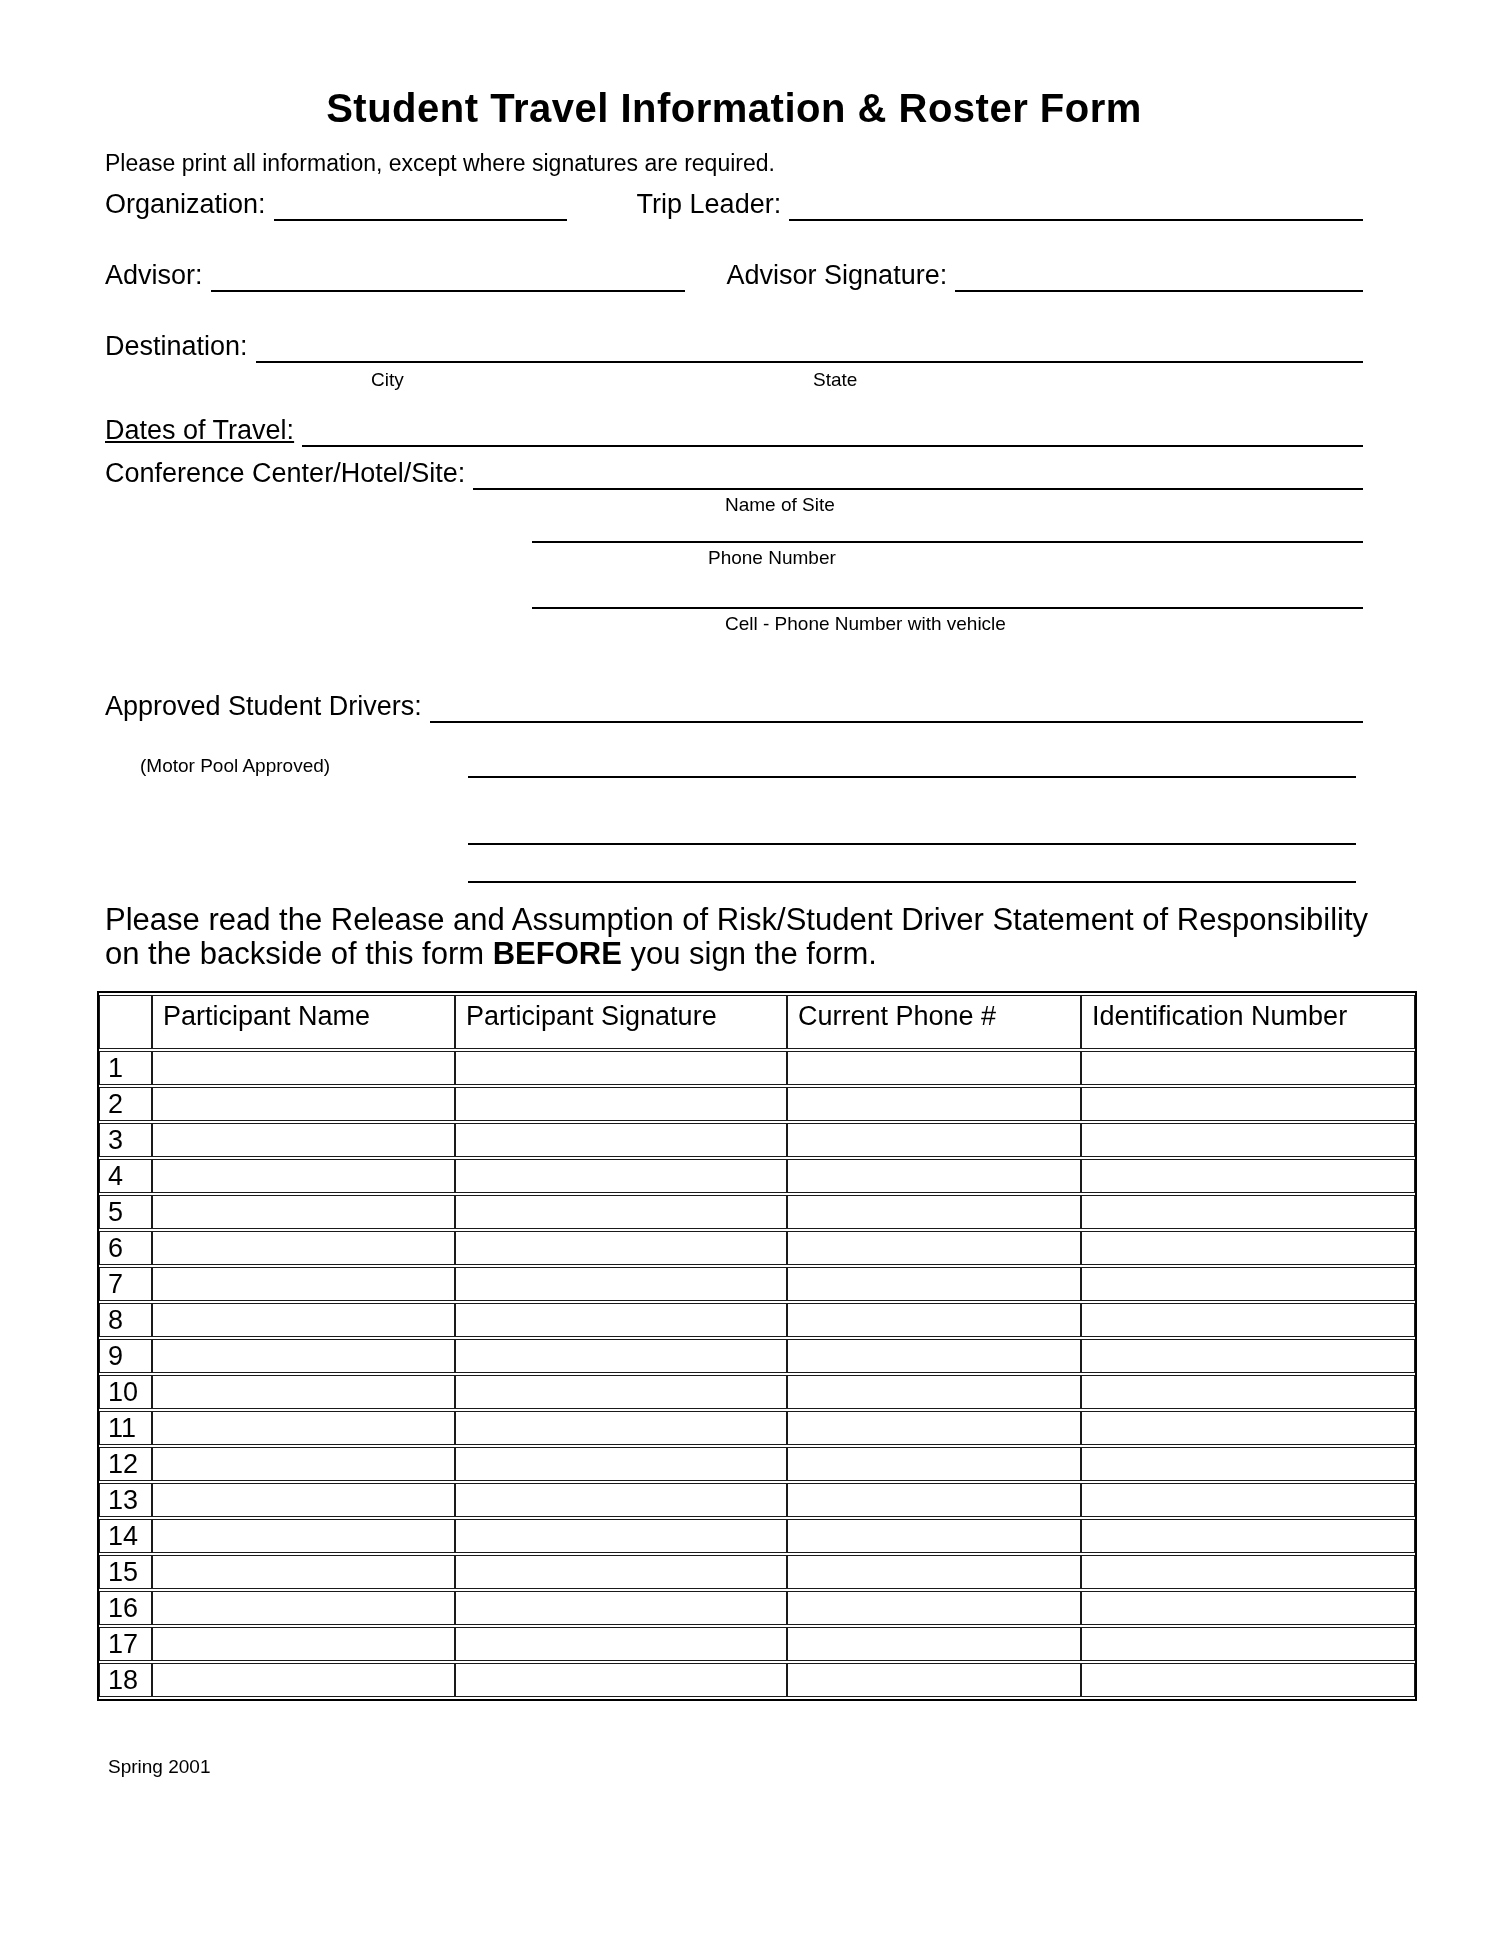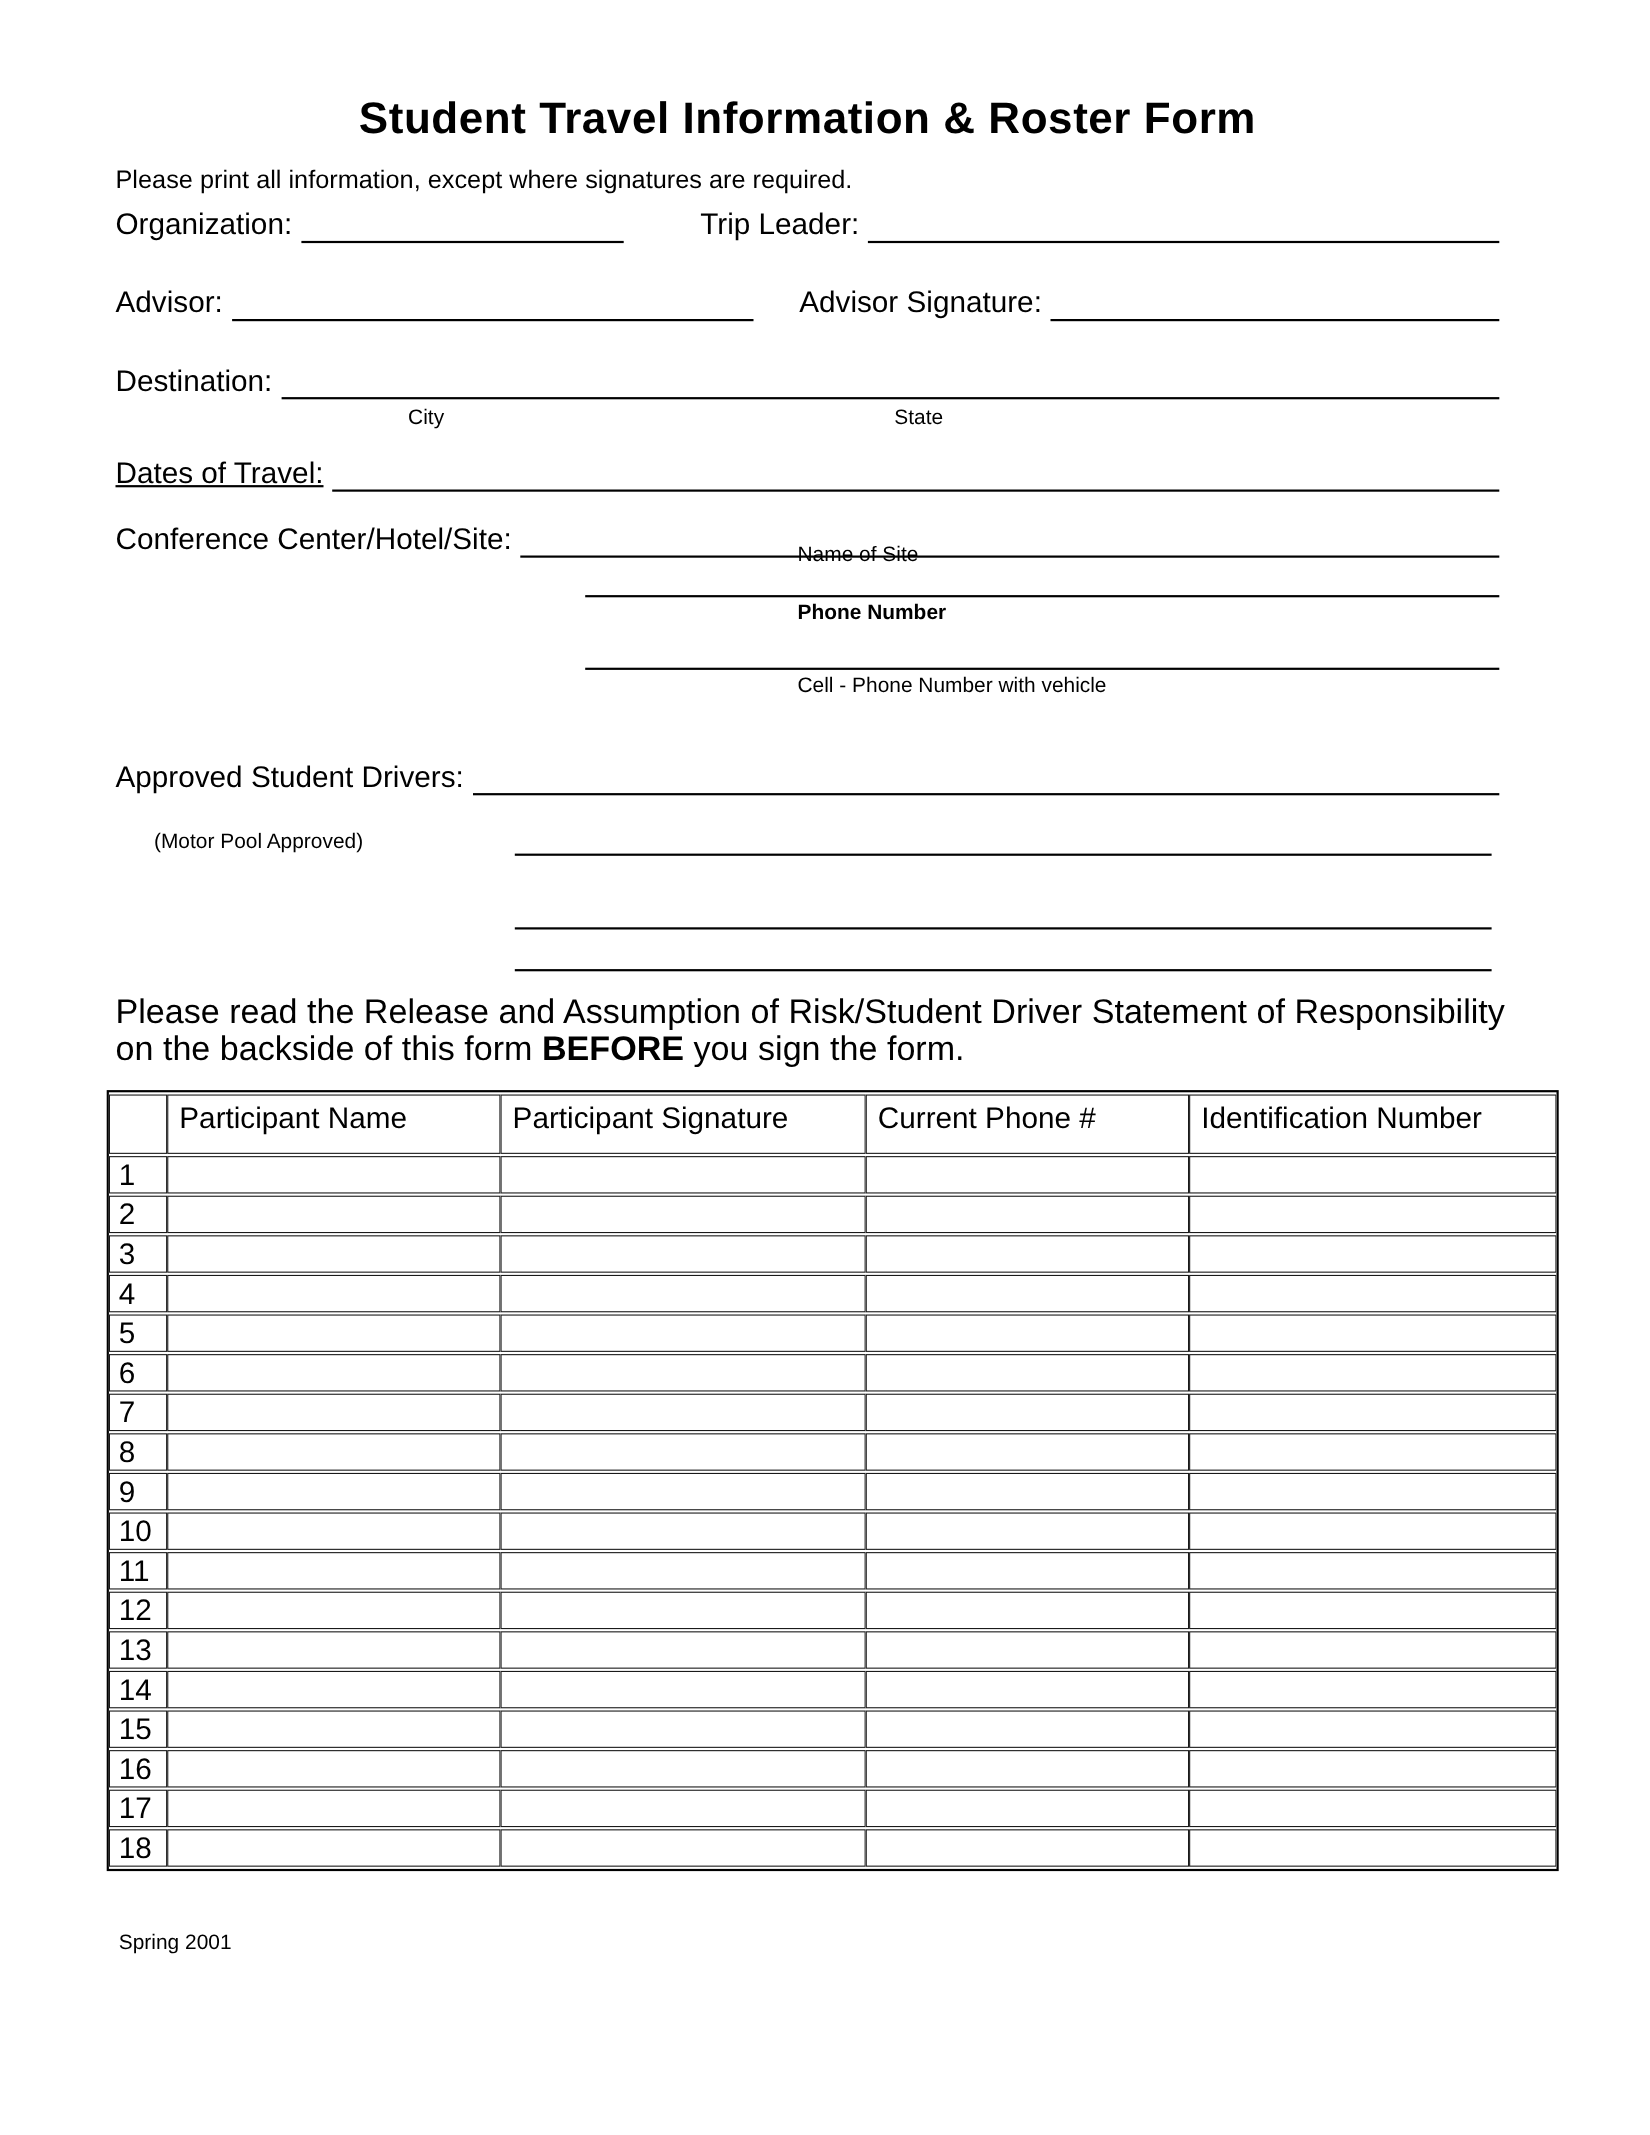--- a/index.html
+++ b/index.html
@@ -89,28 +89,28 @@
     <span class="fill grow"></span>
   </div>
   <span class="hint" style="left:371px; top:369px;">City</span>
   <span class="hint" style="left:813px; top:369px;">State</span>
 
   <div class="frow" style="top:414px;text-decoration:underline;">
     <span class="lbl">Dates of Travel:</span>
     <span class="fill grow"></span>
   </div>
 
-  <div class="frow" style="top:474px;justify-content:flex-end;">
+  <div class="frow" style="top:457px;justify-content:flex-end;">
     <span class="lbl">Conference Center/Hotel/Site:</span>
     <span class="fill grow"></span>
   </div>
   <span class="hint" style="left:725px; top:494px;">Name of Site</span>
 
   <div class="sline" style="left:532px; top:541px; width:831px;"></div>
-  <span class="hint" style="left:725px; top:547px;font-weight:bold;">Phone Number</span>
+  <span class="hint" style="left:708px; top:547px;">Phone Number</span>
 
   <div class="sline" style="left:532px; top:607px; width:831px;"></div>
   <span class="hint" style="left:725px; top:613px;">Cell - Phone Number with vehicle</span>
 
 
   <div class="frow" style="top:690px;">
     <span class="lbl">Approved Student Drivers:</span>
     <span class="fill grow"></span>
   </div>
   <span class="hint" style="left:140px; top:755px;">(Motor Pool Approved)</span>

